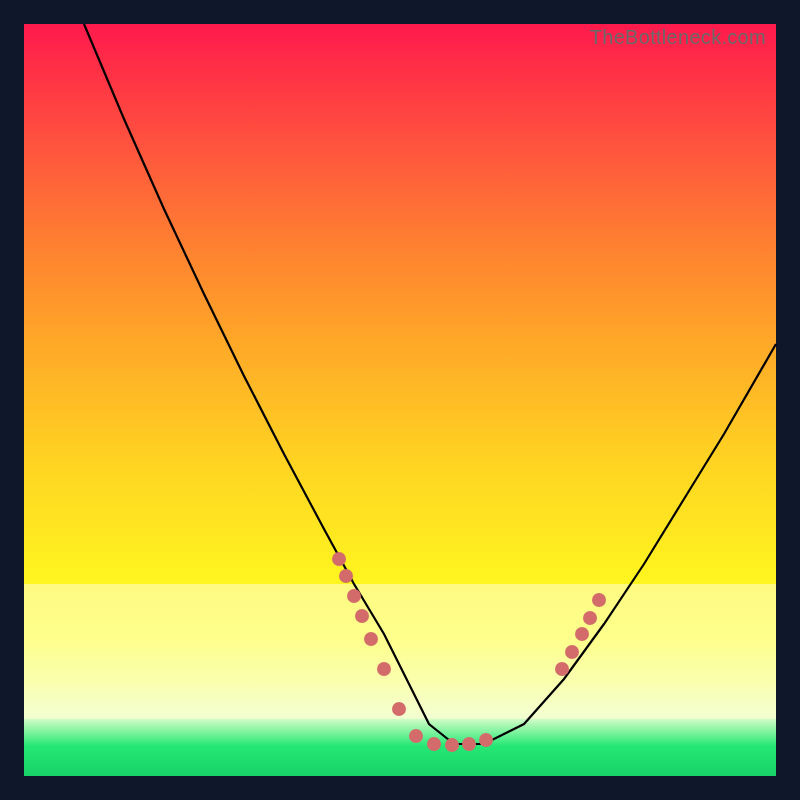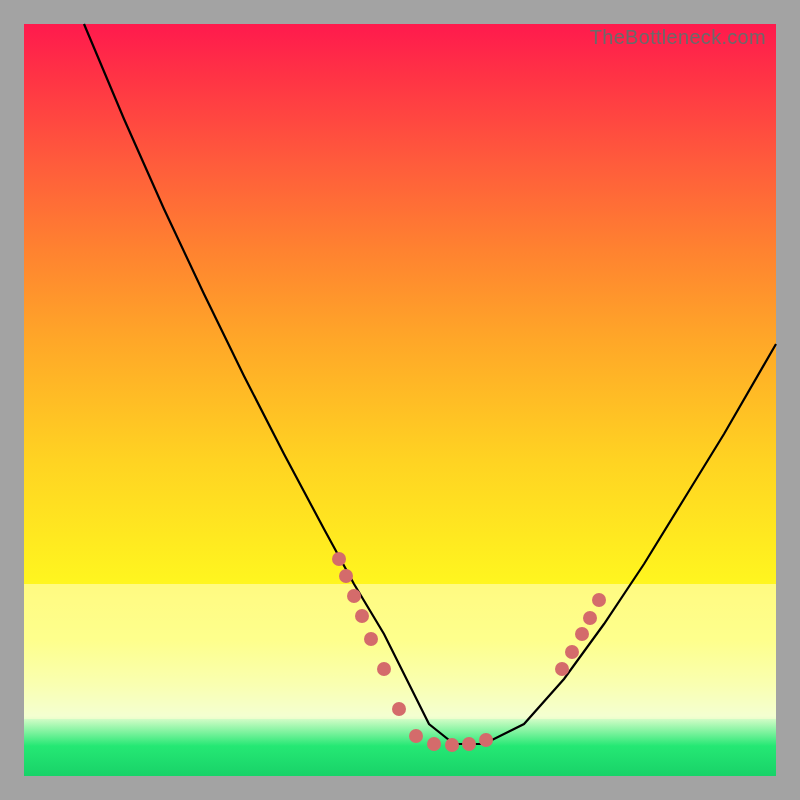--- a/index.html
+++ b/index.html
@@ -10,21 +10,21 @@
     overflow: hidden;
     background: #000;
     font-family: Arial, Helvetica, sans-serif;
   }
   .frame {
     position: absolute;
     left: 0;
     top: 0;
     width: 800px;
     height: 800px;
-    background: #a3a3a3;
+    background: #0f172a;
   }
   .plot {
     position: absolute;
     left: 24px;
     top: 24px;
     width: 752px;
     height: 752px;
     background: linear-gradient(to bottom,
       #ff1a4d 0%,
       #ff3345 7%,

